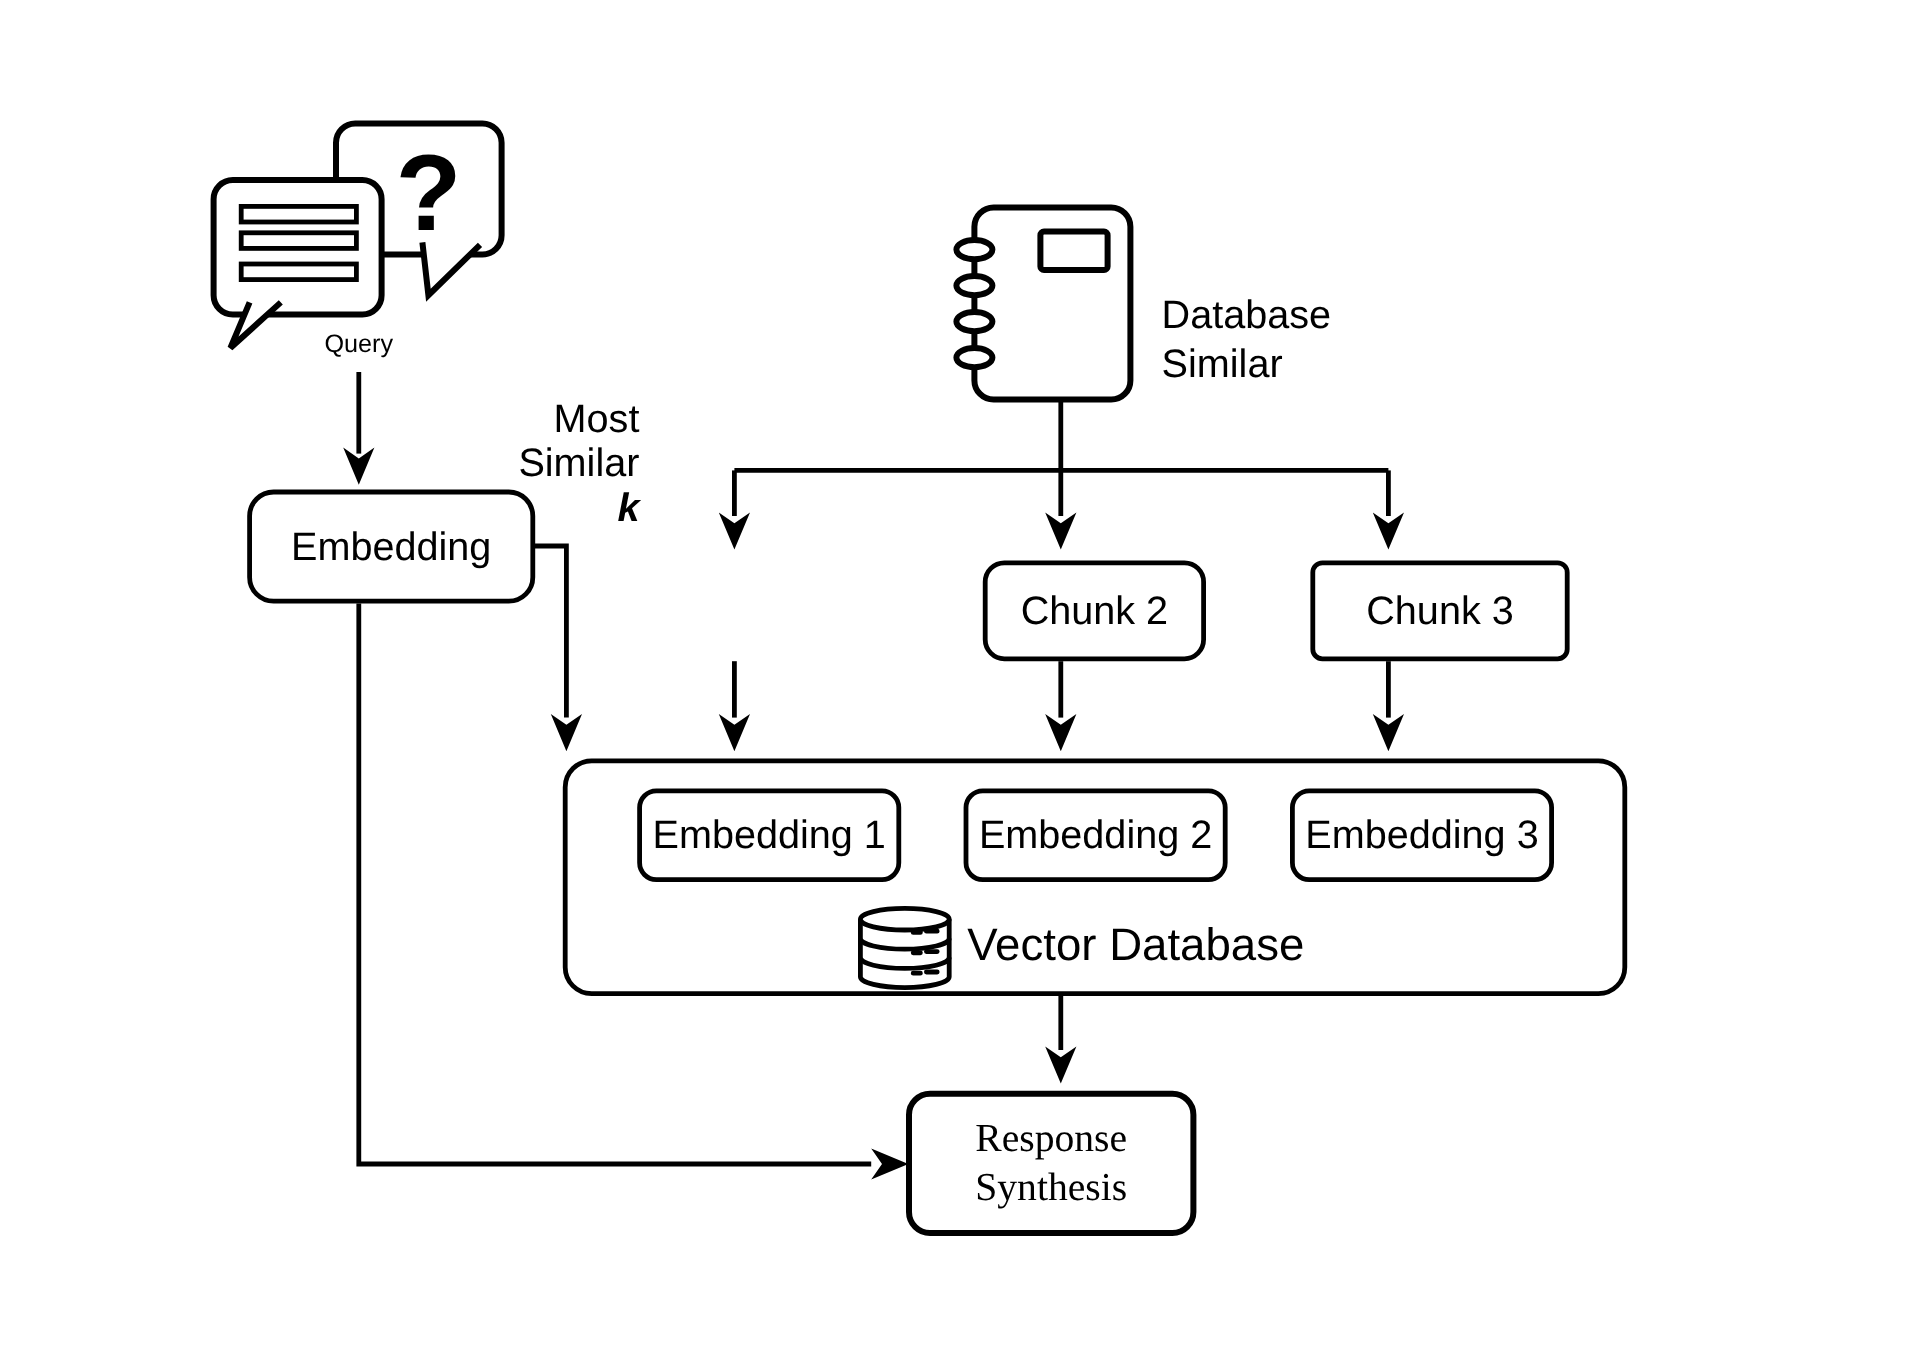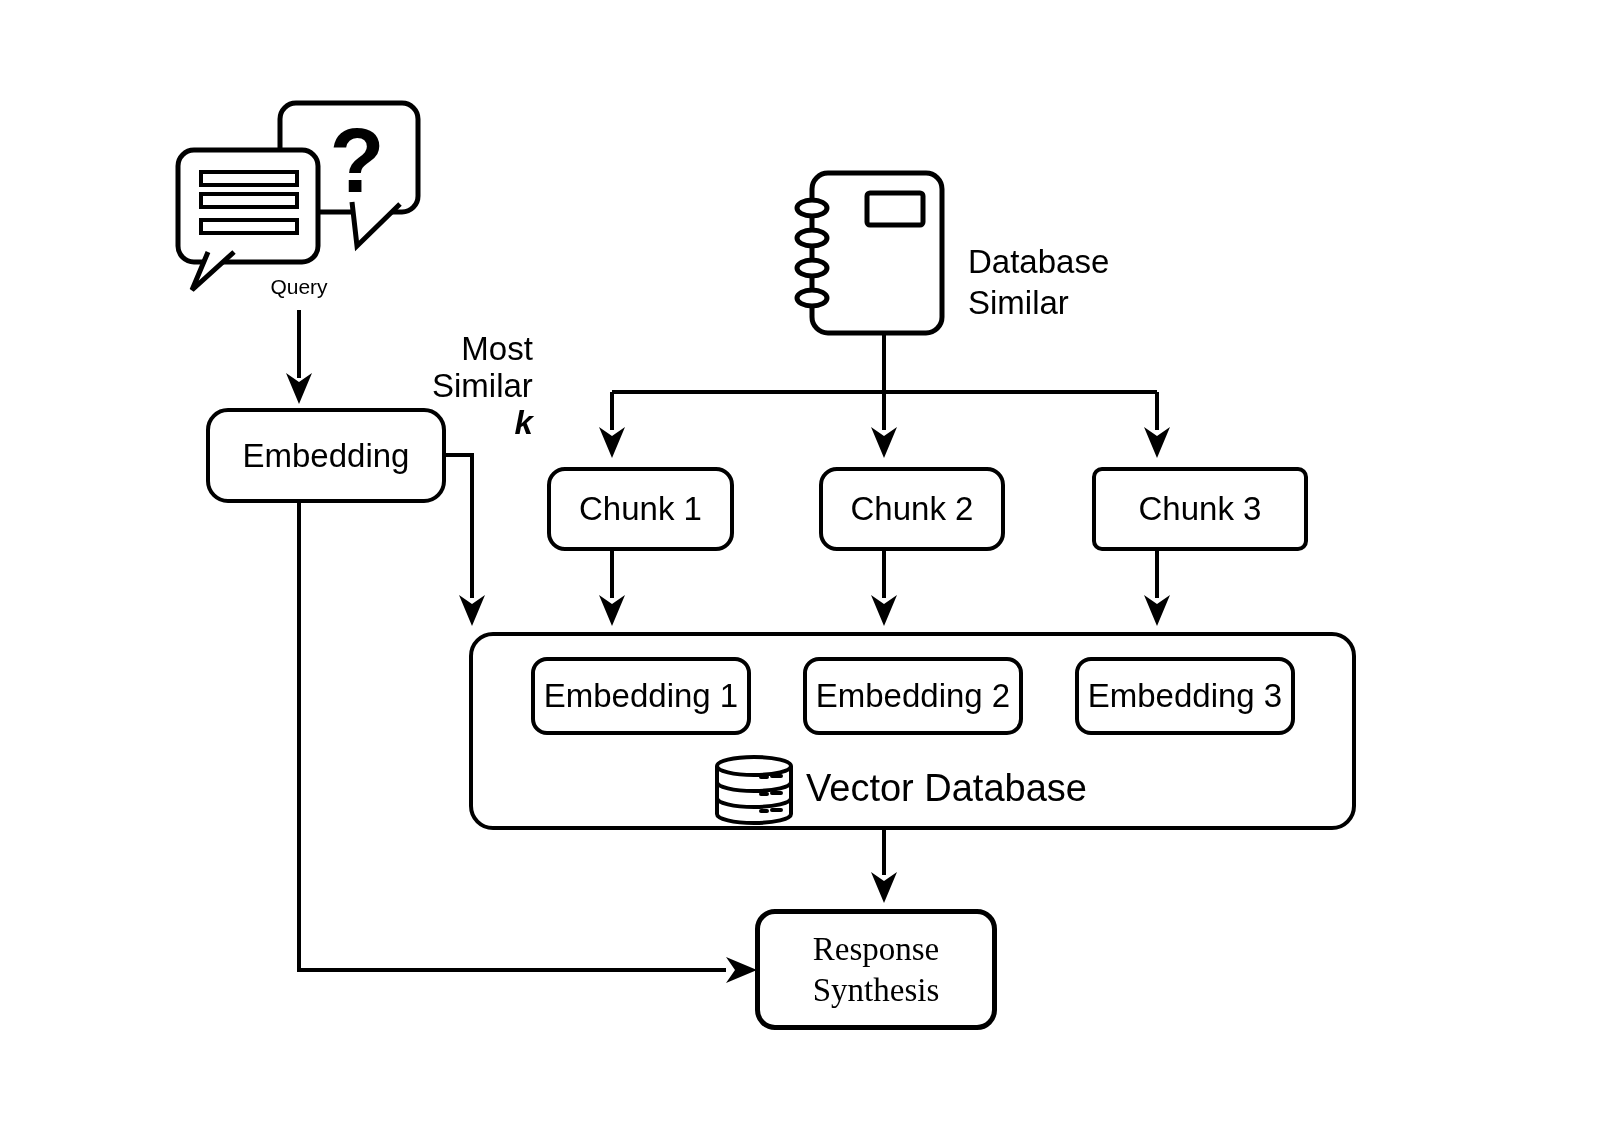--- a/index.html
+++ b/index.html
@@ -102,23 +102,20 @@
         <path d="M761,794 h6 M772,793 h9"></path>
         <path d="M761,811 h6 M772,810 h9"></path>
       </g>
     </g>
   </svg>
 
   <div class="node" style="left:178px;top:408px;width:240px;height:95px;border-radius:22px;">
     <span>Embedding</span>
   </div>
 
-  <div class="node" style="left:519px;top:467px;width:187px;height:84px;border-radius:18px;">
-    <span>Chunk 1</span>
-  </div>
   <div class="node" style="left:791px;top:467px;width:186px;height:84px;border-radius:18px;">
     <span>Chunk 2</span>
   </div>
   <div class="node" style="left:1064px;top:467px;width:216px;height:84px;border-radius:10px;">
     <span>Chunk 3</span>
   </div>
 
   <div class="node" style="left:441px;top:632px;width:887px;height:198px;border-radius:24px;background:transparent;"></div>
 
   <div class="node" style="left:503px;top:657px;width:220px;height:78px;border-radius:16px;">

